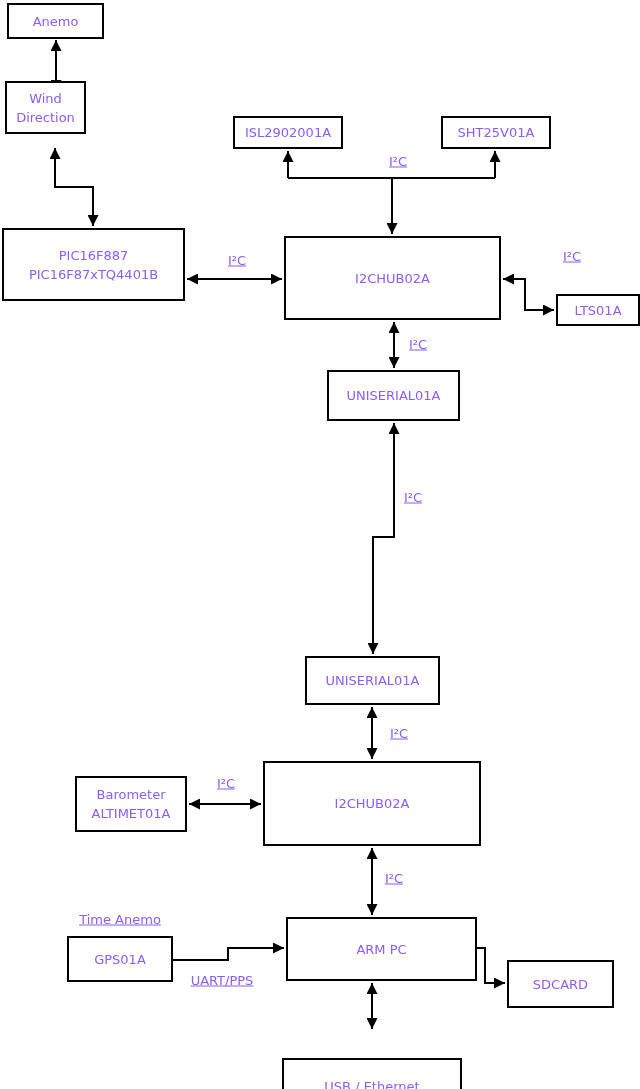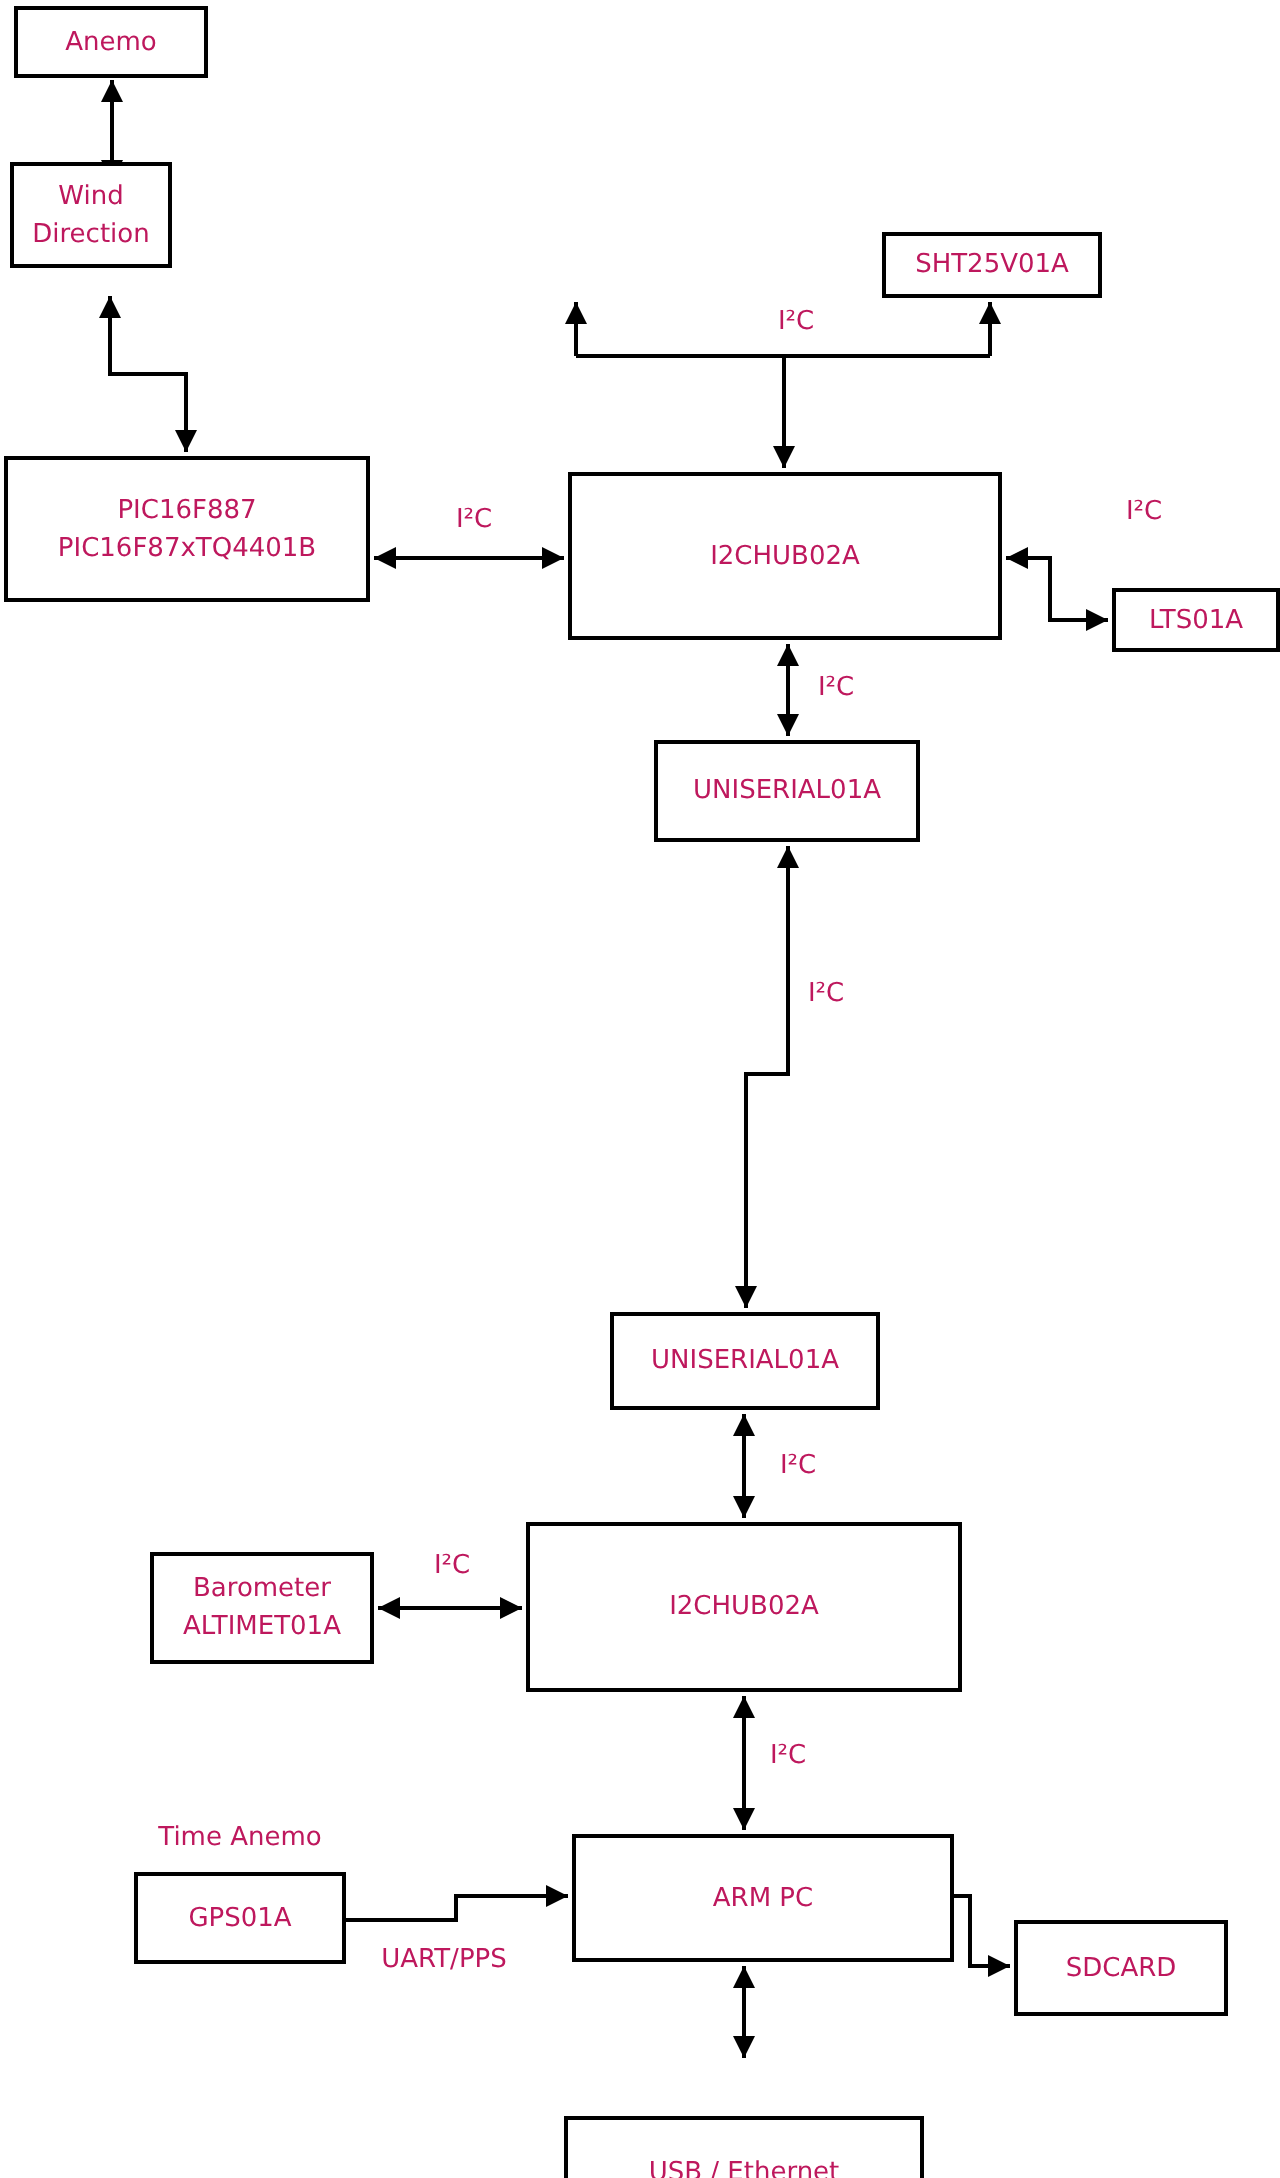--- a/index.html
+++ b/index.html
@@ -6,21 +6,21 @@
     margin: 0;
     padding: 0;
     background: #ffffff;
   }
   .canvas {
     position: relative;
     width: 640px;
     height: 1089px;
     background: #ffffff;
     font-family: "DejaVu Sans", "Liberation Sans", sans-serif;
-    color: #be185d;
+    color: #8b5cf6;
     overflow: hidden;
   }
   svg.connectors {
     position: absolute;
     left: 0;
     top: 0;
     width: 640px;
     height: 1089px;
   }
   .edge {
@@ -48,20 +48,21 @@
     font-size: 13px;
     line-height: 19px;
     white-space: nowrap;
   }
   .elabel {
     position: absolute;
     transform: translate(-50%, -50%);
     font-size: 13px;
     line-height: 15px;
     white-space: nowrap;
+    text-decoration: underline;
   }
 </style>
 </head>
 <body>
 
 <div class="canvas">
 
   <svg class="connectors" width="640" height="1089" viewBox="0 0 640 1089" xmlns="http://www.w3.org/2000/svg">
     <defs>
       <marker id="arr" viewBox="0 0 10 10" refX="10" refY="5" markerWidth="13" markerHeight="11" markerUnits="userSpaceOnUse" orient="auto-start-reverse">
@@ -96,20 +97,23 @@
   <div class="node" style="left:5px;top:81px;width:81px;height:53px">
     <span>Wind</span>
     <span>Direction</span>
   </div>
 
   <div class="node" style="left:2px;top:228px;width:183px;height:73px">
     <span>PIC16F887</span>
     <span>PIC16F87xTQ4401B</span>
   </div>
 
+  <div class="node" style="left:233px;top:116px;width:110px;height:33px">
+    <span>ISL2902001A</span>
+  </div>
 
   <div class="node" style="left:441px;top:116px;width:110px;height:33px">
     <span>SHT25V01A</span>
   </div>
 
   <div class="node" style="left:284px;top:236px;width:217px;height:84px">
     <span>I2CHUB02A</span>
   </div>
 
   <div class="node" style="left:556px;top:294px;width:84px;height:32px">

